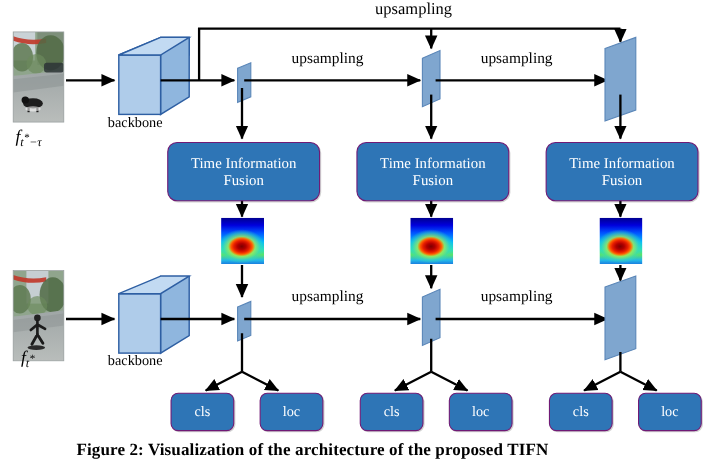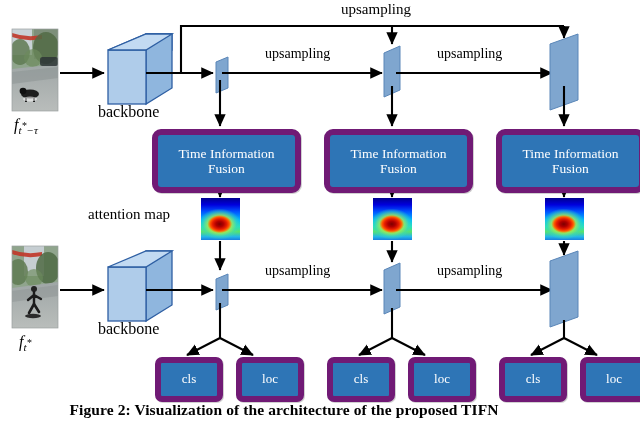--- a/index.html
+++ b/index.html
@@ -4,33 +4,33 @@
 <style>
   html,body{margin:0;padding:0;background:#ffffff;}
   body{width:640px;height:424px;position:relative;overflow:hidden;
        font-family:"Liberation Serif", serif;color:#000;}
   #fig{position:absolute;left:0;top:0;width:640px;height:424px;}
 
   .lbl{position:absolute;white-space:nowrap;font-family:"Liberation Serif",serif;
        color:#000;line-height:1;}
   .lbl-upsampling{font-size:14px;}
   .lbl-concat{font-size:15px;}
-  .lbl-backbone{font-size:16px;}
+  .lbl-backbone{font-size:13px;}
   .lbl-attn{font-size:15px;}
   .lbl-frame{font-size:16px;font-style:italic;}
   .lbl-frame sub{font-size:11px;font-style:italic;text-align:center;}
   .lbl-frame .sup{font-size:10px;vertical-align:super;}
 
   .caption{position:absolute;left:0;top:401px;width:568px;text-align:center;
            font-family:"Liberation Serif",serif;font-size:15.5px;font-weight:bold;
            letter-spacing:.1px;color:#000;}
   .caption .cap-strong{font-weight:bold;}
 
   
-  .pbox{position:absolute;background:#2E75B6;border:6px solid #701a75;
+  .pbox{position:absolute;background:#2E75B6;border:1px solid #701a75;
         border-radius:9px;color:#fff;display:flex;align-items:center;
         justify-content:center;text-align:center;
         font-family:"Liberation Serif",serif;line-height:1.12;
         box-shadow:1px 1px 0 rgba(0,0,0,.18);}
   .pbox.tif{font-size:13.5px;}
   .pbox.small{font-size:13px;border-radius:7px;}
 
   
   .heat{position:absolute;overflow:hidden;}
   .heat .hm{position:absolute;inset:0;
@@ -237,27 +237,26 @@
 
   <div class="lbl lbl-upsampling" style="left:265px;top:47px;">upsampling</div>
   <div class="lbl lbl-upsampling" style="left:437px;top:47px;">upsampling</div>
 
   <div class="lbl lbl-upsampling" style="left:265px;top:264px;">upsampling</div>
   <div class="lbl lbl-upsampling" style="left:437px;top:264px;">upsampling</div>
 
   <div class="lbl lbl-backbone" style="left:98px;top:104px;">backbone</div>
   <div class="lbl lbl-backbone" style="left:98px;top:321px;">backbone</div>
 
-  <div class="lbl lbl-attn" style="left:88px;top:207px;">attention map</div>
 
   <div class="lbl lbl-frame" style="left:14px;top:117px;">
     <span>f</span><sub><span>t</span><span class="sup">*</span><span>−τ</span></sub>
   </div>
 
-  <div class="lbl lbl-frame" style="left:19px;top:334px;">
+  <div class="lbl lbl-frame" style="left:19px;top:318px;">
     <span>f</span><sub><span>t</span><span class="sup">*</span><span></span></sub>
   </div>
 
   <div class="caption">
     <span class="cap-strong">Figure 2:</span>
     <span class="cap-strong">Visualization of the architecture of the proposed TIFN</span>
   </div>
 
 </div>
 

